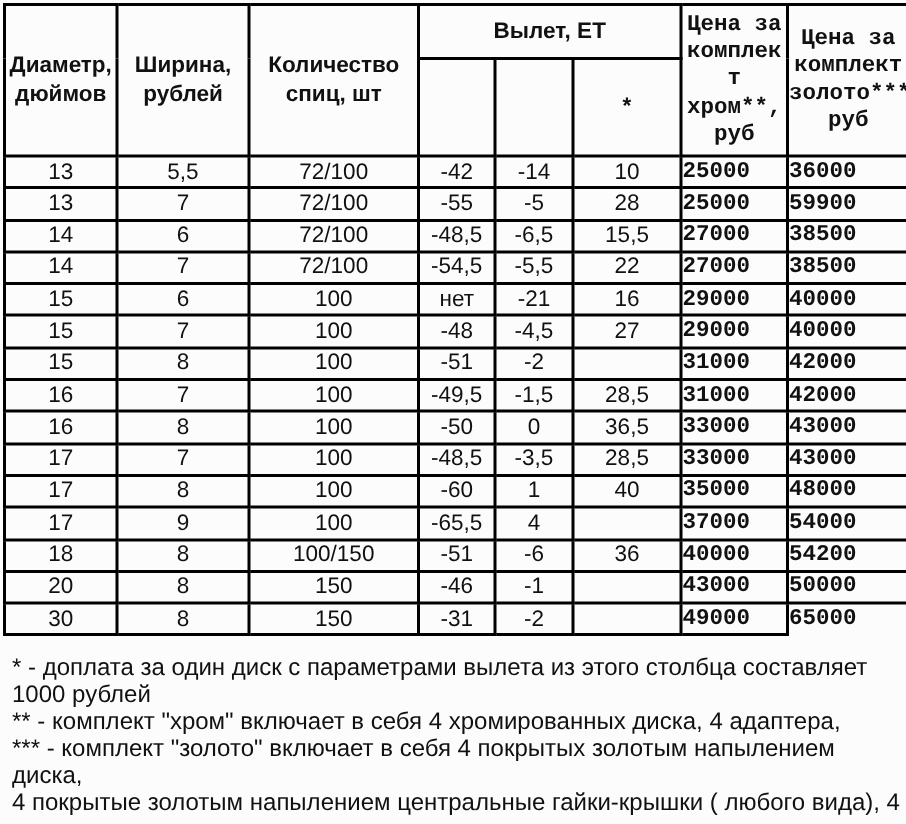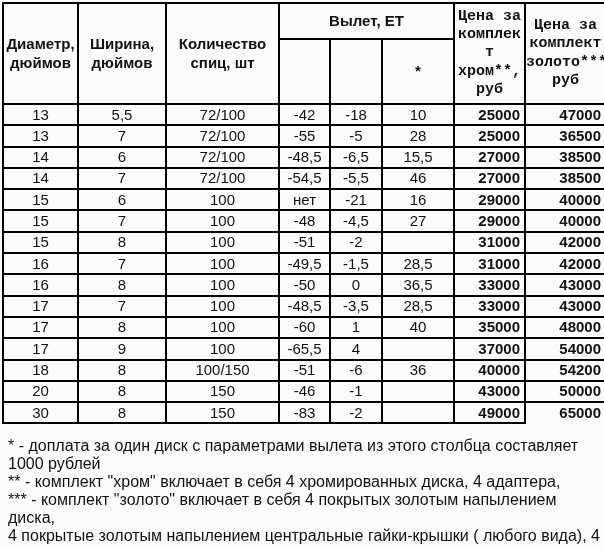--- a/index.html
+++ b/index.html
@@ -37,23 +37,24 @@
   td.offset-group { height: 36px; }
   td.offset-sub { height: 65px; }
   td.offset-star { vertical-align: bottom; padding-bottom: 2px; }
   td.price-header {
     font-size: 13.5px;
     line-height: 1.42;
     font-family: Liberation Mono, monospace;
   }
   tbody td { height: 21.3px; }
   tbody td.price {
-    text-align: right;
+    text-align: left;
     font-weight: bold;
     padding-right: 4px;
+    font-family: Liberation Mono, monospace;
   }
 
   .footnotes {
     margin: 13px 4px 0 8px;
     font-weight: normal;
     font-size: 16px;
     line-height: 18px;
     color: #111;
   }
 </style>
@@ -71,21 +72,21 @@
         <col style="width:52px">
         <col style="width:72px">
       <col style="width:71px">
         <col style="width:80px">
     </colgroup>
     <thead>
       <tr>
         <td rowspan="2">Диаметр,
 дюймов</td>
         <td rowspan="2">Ширина,
-дюймов</td>
+рублей</td>
         <td rowspan="2">Количество
 спиц, шт</td>
         <td colspan="3" class="offset-group">Вылет, ET</td>
         <td rowspan="2" class="price-header">Цена за
 комплек
 т хром**,
 руб</td>
         <td rowspan="2" class="price-header">Цена за
 комплект
 золото***,
@@ -96,52 +97,52 @@
         <td class="offset-sub"></td>
         <td class="offset-sub offset-star">*</td>
       </tr>
     </thead>
     <tbody>
         <tr>
           <td>13</td>
           <td>5,5</td>
           <td>72/100</td>
           <td>-42</td>
-          <td>-18</td>
+          <td>-14</td>
           <td>10</td>
           <td class="price">25000</td>
-          <td class="price">47000</td>
+          <td class="price">36000</td>
         </tr>
         <tr>
           <td>13</td>
           <td>7</td>
           <td>72/100</td>
           <td>-55</td>
           <td>-5</td>
           <td>28</td>
           <td class="price">25000</td>
-          <td class="price">36500</td>
+          <td class="price">59900</td>
         </tr>
         <tr>
           <td>14</td>
           <td>6</td>
           <td>72/100</td>
           <td>-48,5</td>
           <td>-6,5</td>
           <td>15,5</td>
           <td class="price">27000</td>
           <td class="price">38500</td>
         </tr>
         <tr>
           <td>14</td>
           <td>7</td>
           <td>72/100</td>
           <td>-54,5</td>
           <td>-5,5</td>
-          <td>46</td>
+          <td>22</td>
           <td class="price">27000</td>
           <td class="price">38500</td>
         </tr>
         <tr>
           <td>15</td>
           <td>6</td>
           <td>100</td>
           <td>нет</td>
           <td>-21</td>
           <td>16</td>
@@ -235,21 +236,21 @@
           <td>-46</td>
           <td>-1</td>
           <td></td>
           <td class="price">43000</td>
           <td class="price">50000</td>
         </tr>
         <tr>
           <td>30</td>
           <td>8</td>
           <td>150</td>
-          <td>-83</td>
+          <td>-31</td>
           <td>-2</td>
           <td></td>
           <td class="price">49000</td>
           <td class="price">65000</td>
         </tr>
       </tbody>
   </table>
 
   <div class="footnotes">
     <div>* - доплата за один диск с параметрами вылета из этого столбца составляет 1000 рублей</div>

